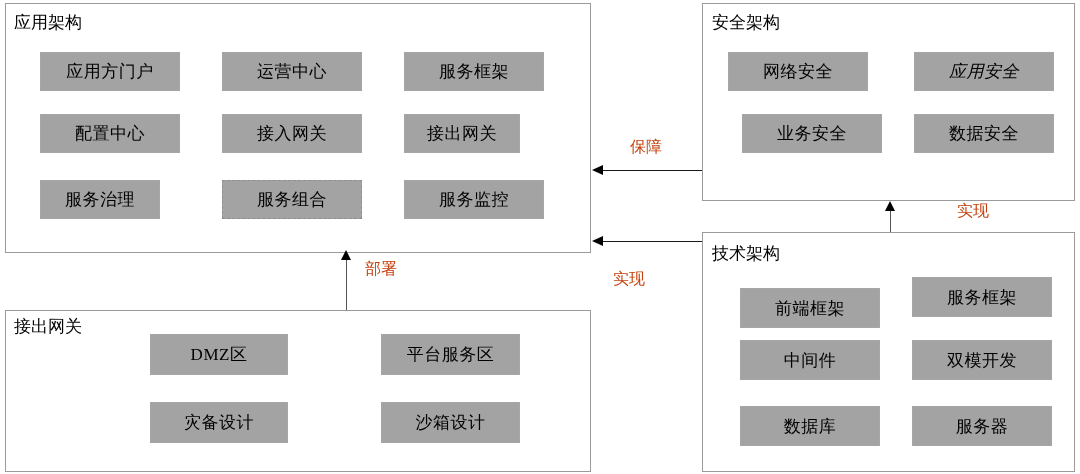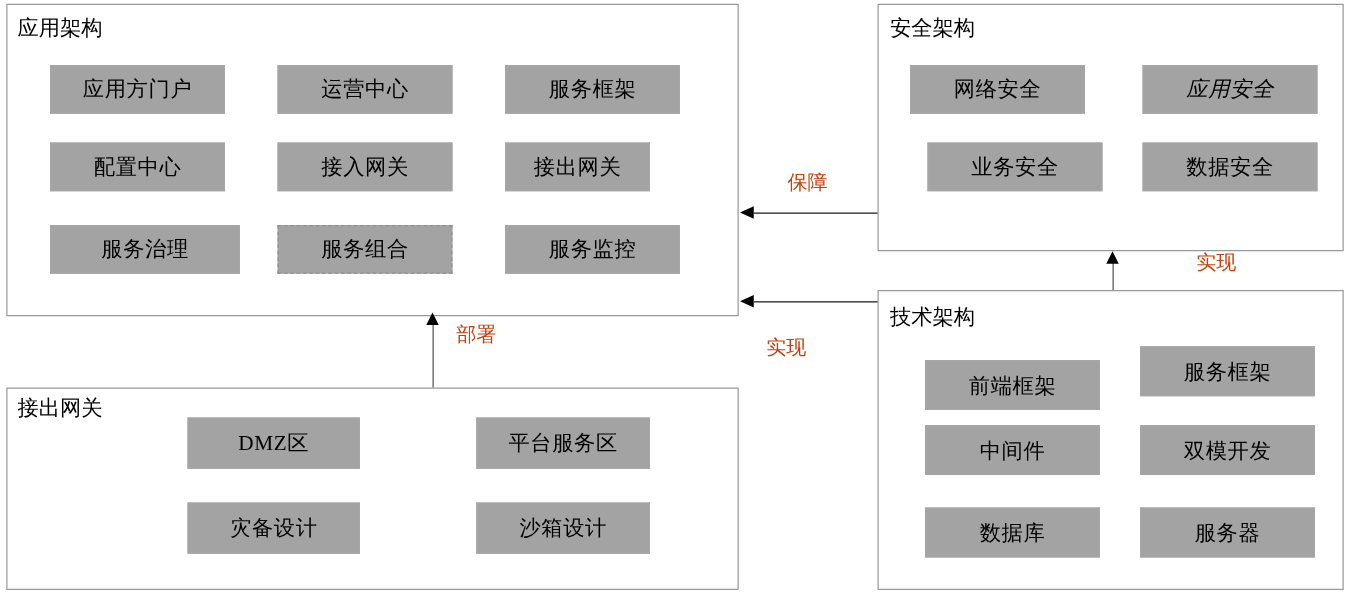--- a/index.html
+++ b/index.html
@@ -98,21 +98,21 @@
   <div class="panel-title" style="left:14px; top:14px;">应用架构</div>
 
   <div class="node" style="left:40px; top:52px; width:140px; height:39px;">应用方门户</div>
   <div class="node" style="left:222px; top:52px; width:140px; height:39px;">运营中心</div>
   <div class="node" style="left:404px; top:52px; width:140px; height:39px;">服务框架</div>
 
   <div class="node" style="left:40px; top:114px; width:140px; height:39px;">配置中心</div>
   <div class="node" style="left:222px; top:114px; width:140px; height:39px;">接入网关</div>
   <div class="node" style="left:404px; top:114px; width:116px; height:39px;">接出网关</div>
 
-  <div class="node" style="left:40px; top:180px; width:152px; height:39px;">服务治理</div>
+  <div class="node" style="left:40px; top:180px; width:120px; height:39px;">服务治理</div>
   <div class="node dashed" style="left:222px; top:180px; width:140px; height:39px;">服务组合</div>
   <div class="node" style="left:404px; top:180px; width:140px; height:39px;">服务监控</div>
 
   <div class="panel" style="left:702px; top:3px; width:373px; height:198px;"></div>
   <div class="panel-title" style="left:712px; top:14px;">安全架构</div>
 
   <div class="node" style="left:728px; top:52px; width:140px; height:39px;">网络安全</div>
   <div class="node" style="left:914px; top:52px; width:140px; height:39px;font-style:italic;">应用安全</div>
   <div class="node" style="left:742px; top:114px; width:140px; height:39px;">业务安全</div>
   <div class="node" style="left:914px; top:114px; width:140px; height:39px;">数据安全</div>

